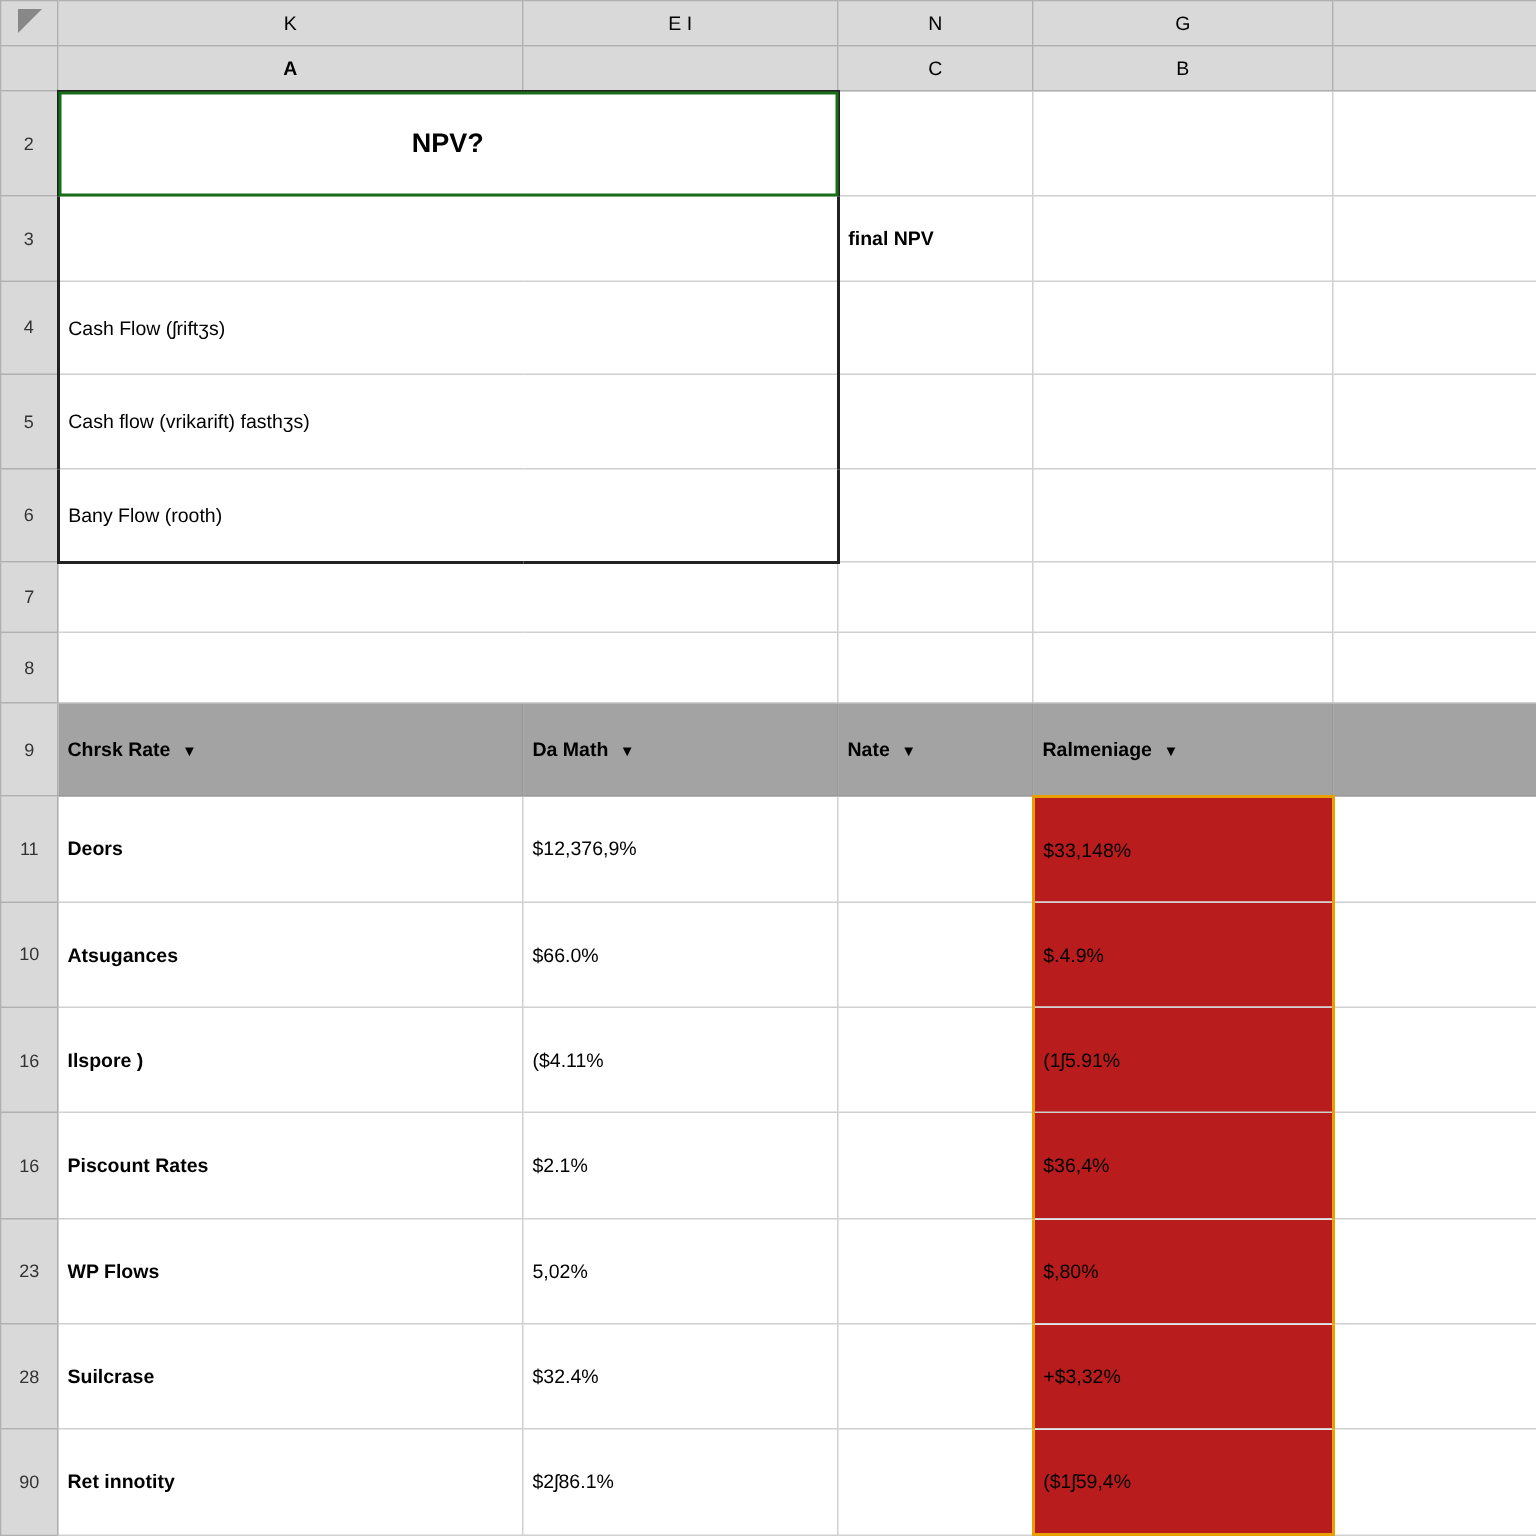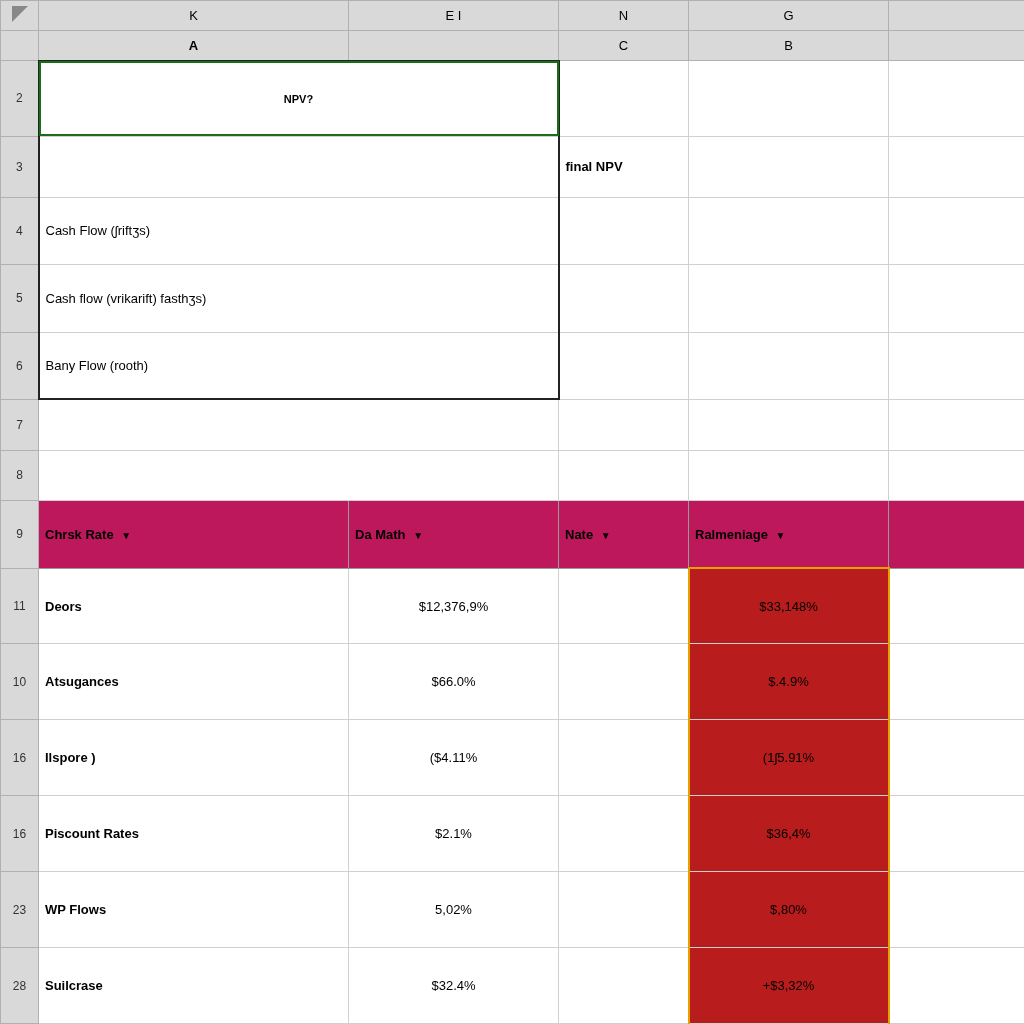--- a/index.html
+++ b/index.html
@@ -80,21 +80,21 @@
     .cell-merged-bot {
       border-left: 2px solid #222;
       border-right: 2px solid #222;
       border-bottom: 2px solid #222;
       border-top: 1px solid #d0d0d0;
       margin-left: 24px;
     }
 
     
     .header-cell {
-      background: #be185d;
+      background: #a3a3a3;
       color: #000;
       font-weight: bold;
       border: 1px solid #999;
       padding: 4px 6px;
       vertical-align: middle;
     }
 
     
     .orange-col {
       background: #b91c1c;
@@ -102,21 +102,21 @@
     }
 
     
     .dropdown-arrow {
       display: inline-block;
       font-size: 10px;
       margin-left: 4px;
     }
 
     .bold { font-weight: bold; }
-    .text-right { text-align: center; }
+    .text-right { text-align: left; }
     .text-center { text-align: center; }
 
     
     .row-h30 { height: 30px; }
     .row-h36 { height: 36px; }
     .row-h40 { height: 40px; }
     .row-h45 { height: 45px; }
 
     
     .orange-border-top {
@@ -168,21 +168,21 @@
       <th class="col-header">C</th>
       <th class="col-header">B</th>
       <th class="col-header"></th>
     </tr>
   </thead>
 
   <tbody>
 
     <tr class="row-h45">
       <td class="row-num">2</td>
-      <td class="cell cell-selected text-center bold cell-merged-top" colspan="2" style="font-size:11px; font-weight:bold;">NPV?</td>
+      <td class="cell cell-selected text-center bold cell-merged-top" colspan="2" style="font-size:18px; font-weight:bold;">NPV?</td>
       <td class="cell"></td>
       <td class="cell"></td>
       <td class="cell"></td>
     </tr>
 
     <tr class="row-h36">
       <td class="row-num">3</td>
       <td class="cell cell-merged-mid" colspan="2"></td>
       <td class="cell bold">final NPV</td>
       <td class="cell"></td>
@@ -298,15 +298,23 @@
 
     <tr class="row-h45">
       <td class="row-num">28</td>
       <td class="cell bold">Suilcrase</td>
       <td class="cell text-right">$32.4%</td>
       <td class="cell"></td>
       <td class="cell orange-col text-right orange-border-left orange-border-right">+$3,32%</td>
       <td class="cell"></td>
     </tr>
 
+    <tr class="row-h45">
+      <td class="row-num">90</td>
+      <td class="cell bold">Ret innotity</td>
+      <td class="cell text-right">$2ʃ86.1%</td>
+      <td class="cell"></td>
+      <td class="cell orange-col text-right orange-border-left orange-border-right orange-border-bottom">($1ʃ59,4%</td>
+      <td class="cell"></td>
+    </tr>
 
   </tbody>
 </table>
 
 </body></html>

